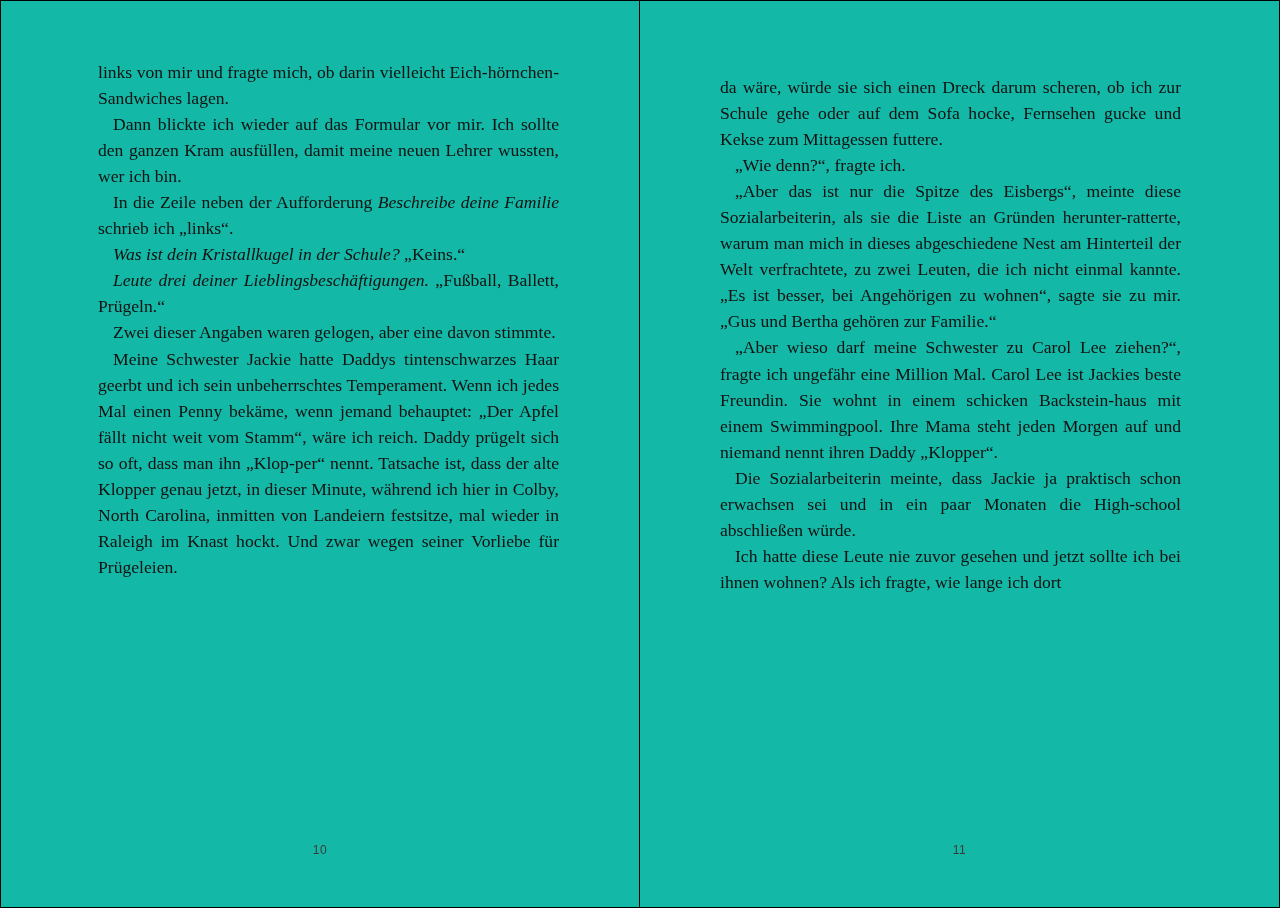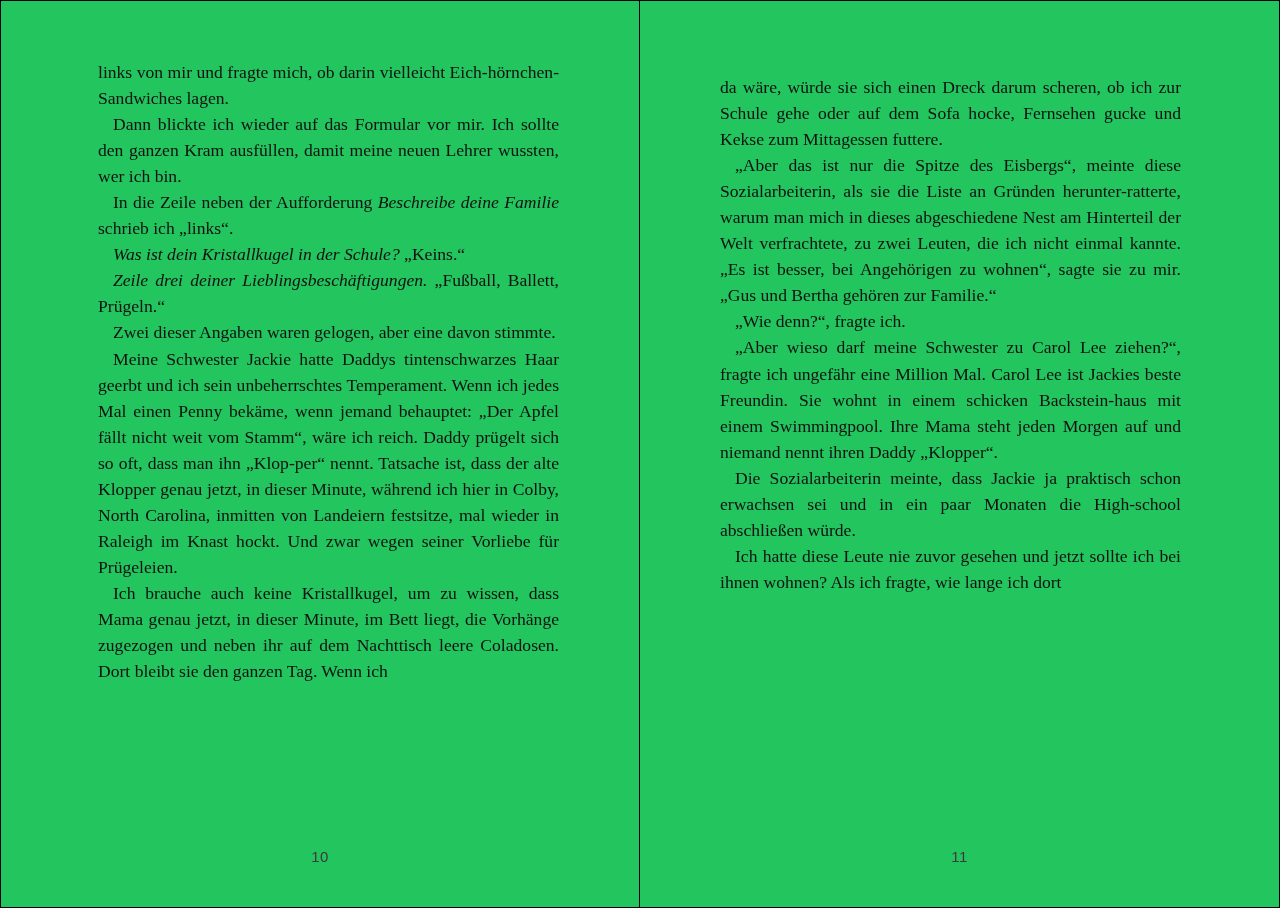--- a/index.html
+++ b/index.html
@@ -6,21 +6,21 @@
   html, body {
     margin: 0;
     padding: 0;
     background: #ffffff;
   }
 
   .spread {
     position: relative;
     width: 1280px;
     height: 908px;
-    background: #22c55e;
+    background: #14b8a6;
     box-sizing: border-box;
     border: 1px solid #000000;
     overflow: hidden;
     display: flex;
     font-family: "Liberation Serif", "DejaVu Serif", serif;
   }
 
   .page {
     position: relative;
     box-sizing: border-box;
@@ -67,54 +67,53 @@
     text-align: justify;
   }
 
   .textblock em,
   .textblock i {
     font-style: italic;
   }
 
   .folio {
     position: absolute;
-    bottom: 42px;
+    bottom: 50px;
     left: 0;
     width: 100%;
     text-align: center;
     font-family: "Liberation Sans", "DejaVu Sans", sans-serif;
-    font-size: 15px;
+    font-size: 12px;
     color: #3a3a3a;
     letter-spacing: 0.5px;
   }
 </style>
 </head>
 <body>
 
 <div class="spread">
 
   <div class="page page-left">
     <div class="textblock">
         <p class="noindent"><span>links von mir und fragte mich, ob darin vielleicht Eich-hörnchen-Sandwiches lagen.</span></p>
         <p><span>Dann blickte ich wieder auf das Formular vor mir. Ich sollte den ganzen Kram ausfüllen, damit meine neuen Lehrer wussten, wer ich bin.</span></p>
         <p><span>In die Zeile neben der Aufforderung </span><em>Beschreibe deine Familie</em><span> schrieb ich „links“.</span></p>
         <p><em>Was ist dein Kristallkugel in der Schule?</em><span> „Keins.“</span></p>
-        <p><em>Zeile drei deiner Lieblingsbeschäftigungen.</em><span>  „Fußball, Ballett, Prügeln.“</span></p>
+        <p><em>Leute drei deiner Lieblingsbeschäftigungen.</em><span>  „Fußball, Ballett, Prügeln.“</span></p>
         <p><span>Zwei dieser Angaben waren gelogen, aber eine davon stimmte.</span></p>
         <p><span>Meine Schwester Jackie hatte Daddys tintenschwarzes Haar geerbt und ich sein unbeherrschtes Temperament. Wenn ich jedes Mal einen Penny bekäme, wenn jemand behauptet: „Der Apfel fällt nicht weit vom Stamm“, wäre ich reich. Daddy prügelt sich so oft, dass man ihn „Klop-per“ nennt. Tatsache ist, dass der alte Klopper genau jetzt, in dieser Minute, während ich hier in Colby, North Carolina, inmitten von Landeiern festsitze, mal wieder in Raleigh im Knast hockt. Und zwar wegen seiner Vorliebe für Prügeleien.</span></p>
-        <p><span>Ich brauche auch keine Kristallkugel, um zu wissen, dass Mama genau jetzt, in dieser Minute, im Bett liegt, die Vorhänge zugezogen und neben ihr auf dem Nachttisch leere Coladosen. Dort bleibt sie den ganzen Tag. Wenn ich</span></p>
       </div>
     <div class="folio">10</div>
   </div>
 
   <div class="page page-right">
     <div class="textblock">
         <p class="noindent"><span>da wäre, würde sie sich einen Dreck darum scheren, ob ich zur Schule gehe oder auf dem Sofa hocke, Fernsehen gucke und Kekse zum Mittagessen futtere.</span></p>
+        <p><span>„Wie denn?“, fragte ich.</span></p>
         <p><span>„Aber das ist nur die Spitze des Eisbergs“, meinte diese Sozialarbeiterin, als sie die Liste an Gründen herunter-ratterte, warum man mich in dieses abgeschiedene Nest am Hinterteil der Welt verfrachtete, zu zwei Leuten, die ich nicht einmal kannte. „Es ist besser, bei Angehörigen zu wohnen“, sagte sie zu mir. „Gus und Bertha gehören zur Familie.“</span></p>
-        <p><span>„Wie denn?“, fragte ich.</span></p>
         <p><span>„Aber wieso darf meine Schwester zu Carol Lee ziehen?“, fragte ich ungefähr eine Million Mal. Carol Lee ist Jackies beste Freundin. Sie wohnt in einem schicken Backstein-haus mit einem Swimmingpool. Ihre Mama steht jeden Morgen auf und niemand nennt ihren Daddy „Klopper“.</span></p>
         <p><span>Die Sozialarbeiterin meinte, dass Jackie ja praktisch schon erwachsen sei und in ein paar Monaten die High-school abschließen würde.</span></p>
         <p><span>Ich hatte diese Leute nie zuvor gesehen und jetzt sollte ich bei ihnen wohnen? Als ich fragte, wie lange ich dort</span></p>
       </div>
     <div class="folio">11</div>
   </div>
 
 </div>
 
 </body></html>

